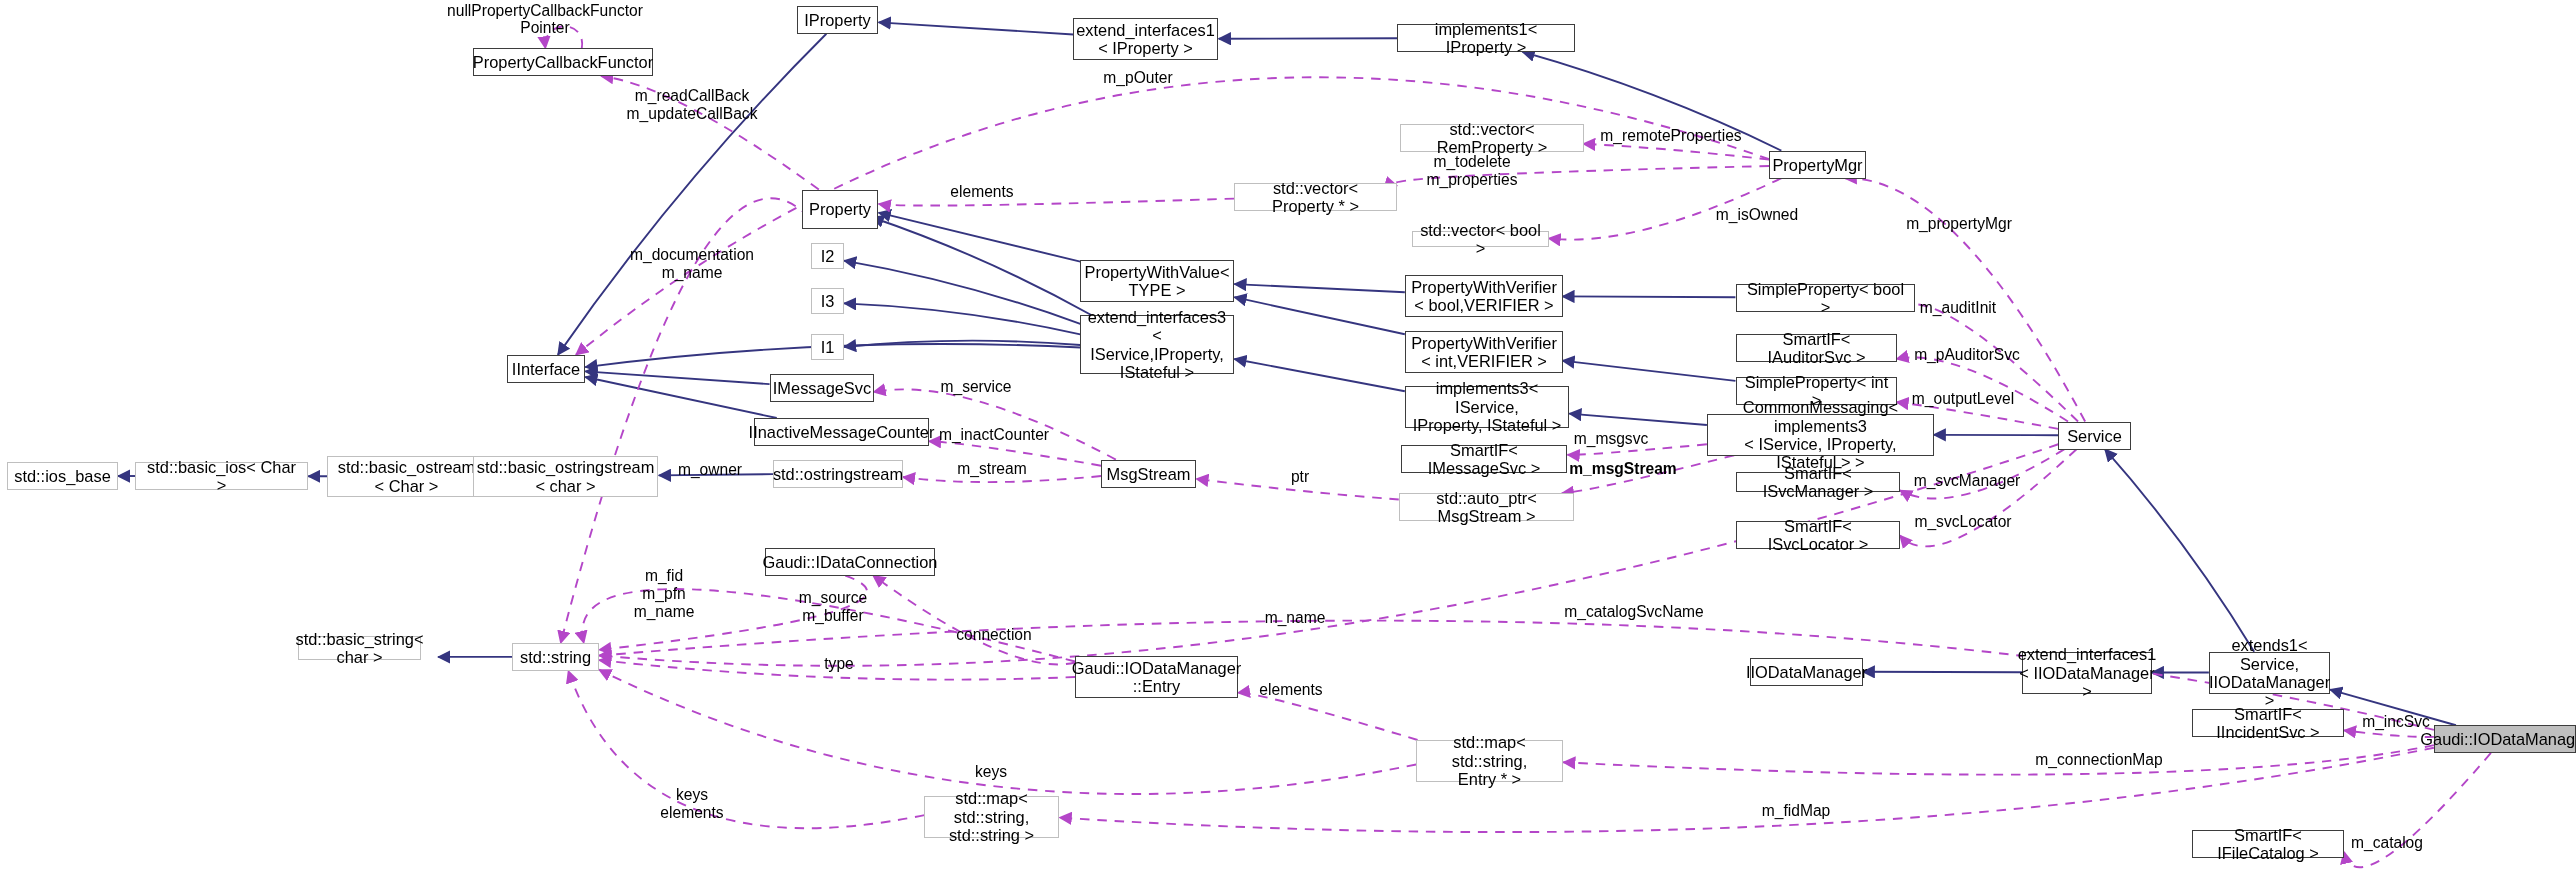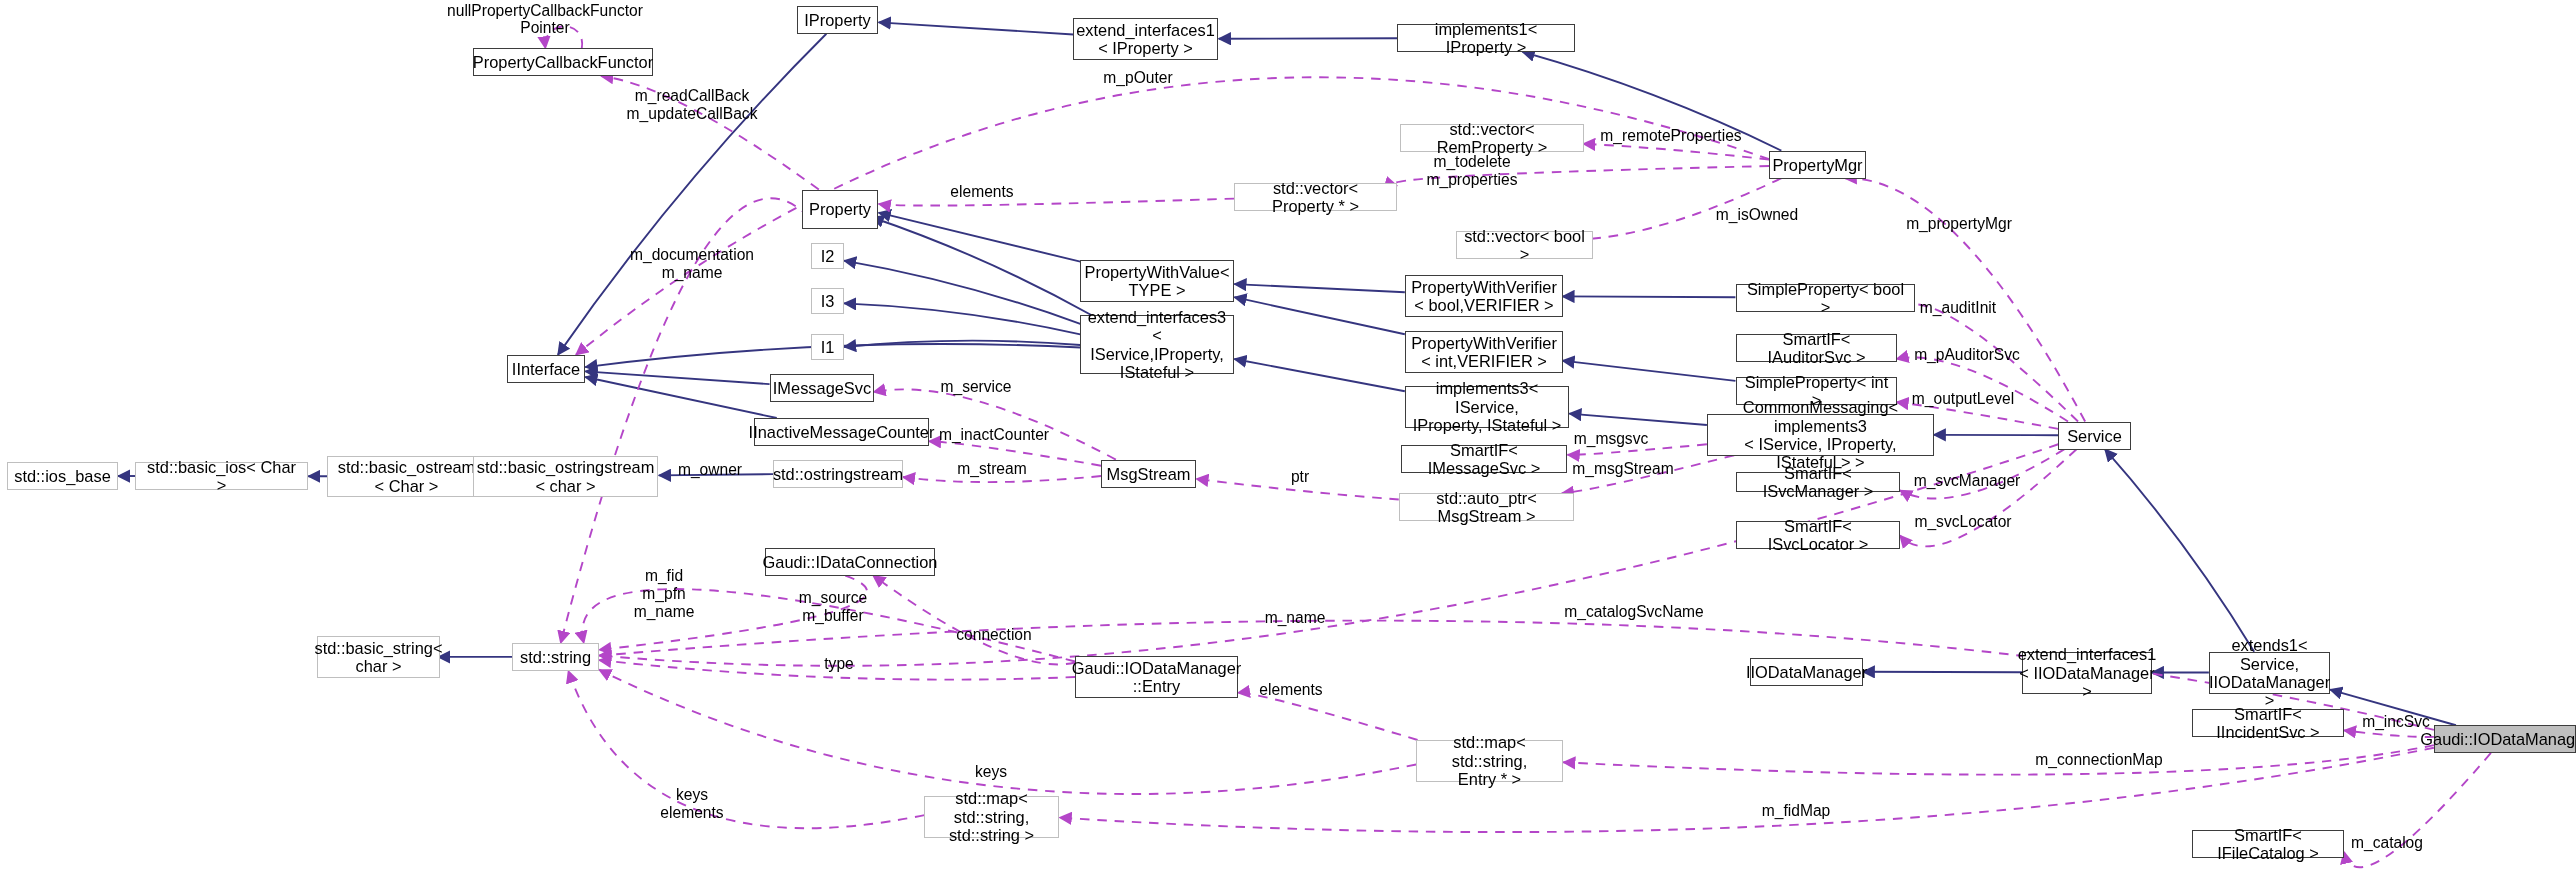--- a/index.html
+++ b/index.html
@@ -140,38 +140,38 @@
         <path d="M 2877.8814814814814 870 Q 2723.0592592592593 1051.036231884058 2708 983.927536231884" fill="none" stroke="#b446c8" stroke-width="2.2" stroke-dasharray="11,9" marker-end="url(#arrow-usage)"></path>
       </g>
   </svg>
   <div id="node-layer">
       <div class="node faint" style="left: 7px; top: 462px; width: 111px; height: 28px;"><span>std::ios_base</span></div>
       <div class="node faint" style="left: 135px; top: 462px; width: 173px; height: 28px;"><span>std::basic_ios&lt; Char &gt;</span></div>
       <div class="node faint" style="left: 327px; top: 456px; width: 159px; height: 41px;"><span>std::basic_ostream
 &lt; Char &gt;</span></div>
       <div class="node faint" style="left: 473px; top: 456px; width: 185px; height: 41px;"><span>std::basic_ostringstream
 &lt; char &gt;</span></div>
-      <div class="node faint" style="left: 317px; top: 636px; width: 123px; height: 42px;"><span>std::basic_string&lt;
+      <div class="node faint" style="left: 298px; top: 636px; width: 123px; height: 24px;"><span>std::basic_string&lt;
 char &gt;</span></div>
       <div class="node faint" style="left: 512px; top: 643px; width: 87px; height: 28px;"><span>std::string</span></div>
       <div class="node faint" style="left: 773px; top: 460px; width: 130px; height: 28px;"><span>std::ostringstream</span></div>
       <div class="node solid" style="left: 507px; top: 355px; width: 78px; height: 28px;"><span>IInterface</span></div>
       <div class="node solid" style="left: 770px; top: 374px; width: 104px; height: 28px;"><span>IMessageSvc</span></div>
       <div class="node solid" style="left: 754px; top: 418px; width: 175px; height: 28px;"><span>IInactiveMessageCounter</span></div>
       <div class="node solid" style="left: 1101px; top: 460px; width: 95px; height: 28px;"><span>MsgStream</span></div>
       <div class="node solid" style="left: 797px; top: 6px; width: 81px; height: 28px;"><span>IProperty</span></div>
       <div class="node solid" style="left: 1073px; top: 18px; width: 145px; height: 42px;"><span>extend_interfaces1
 &lt; IProperty &gt;</span></div>
       <div class="node solid" style="left: 1397px; top: 24px; width: 178px; height: 28px;"><span>implements1&lt; IProperty &gt;</span></div>
       <div class="node solid" style="left: 473px; top: 48px; width: 180px; height: 28px;"><span>PropertyCallbackFunctor</span></div>
       <div class="node solid" style="left: 802px; top: 190px; width: 76px; height: 39px;"><span>Property</span></div>
       <div class="node faint" style="left: 1234px; top: 183px; width: 163px; height: 28px;"><span>std::vector&lt; Property * &gt;</span></div>
       <div class="node faint" style="left: 1400px; top: 124px; width: 184px; height: 28px;"><span>std::vector&lt; RemProperty &gt;</span></div>
       <div class="node solid" style="left: 1769px; top: 151px; width: 97px; height: 28px;"><span>PropertyMgr</span></div>
-      <div class="node faint" style="left: 1456px; top: 231px; width: 137px; height: 28px;"><span>std::vector&lt; bool &gt;</span></div>
+      <div class="node faint" style="left: 1412px; top: 231px; width: 137px; height: 16px;"><span>std::vector&lt; bool &gt;</span></div>
       <div class="node faint" style="left: 811px; top: 243px; width: 33px; height: 26px;"><span>I2</span></div>
       <div class="node faint" style="left: 811px; top: 288px; width: 33px; height: 26px;"><span>I3</span></div>
       <div class="node faint" style="left: 811px; top: 334px; width: 33px; height: 26px;"><span>I1</span></div>
       <div class="node solid" style="left: 1080px; top: 260px; width: 154px; height: 42px;"><span>PropertyWithValue&lt;
 TYPE &gt;</span></div>
       <div class="node solid" style="left: 1080px; top: 315px; width: 154px; height: 59px;"><span>extend_interfaces3
 &lt; IService,IProperty,
 IStateful &gt;</span></div>
       <div class="node solid" style="left: 1405px; top: 275px; width: 158px; height: 42px;"><span>PropertyWithVerifier
 &lt; bool,VERIFIER &gt;</span></div>
@@ -219,21 +219,21 @@
       <div class="elabel" style="left: 1959px; top: 215px;">m_propertyMgr</div>
       <div class="elabel" style="left: 692px; top: 246px;">m_documentation
 m_name</div>
       <div class="elabel" style="left: 1958px; top: 299px;">m_auditInit</div>
       <div class="elabel" style="left: 1967px; top: 346px;">m_pAuditorSvc</div>
       <div class="elabel" style="left: 1963px; top: 390px;">m_outputLevel</div>
       <div class="elabel" style="left: 976px; top: 378px;">m_service</div>
       <div class="elabel" style="left: 994px; top: 426px;">m_inactCounter</div>
       <div class="elabel" style="left: 1611px; top: 430px;">m_msgsvc</div>
       <div class="elabel" style="left: 1967px; top: 472px;">m_svcManager</div>
-      <div class="elabel" style="left: 1623px; top: 460px;">m_msgStream</div>
+      <div class="elabel" style="left: 1623px; top: 460px; font-weight: bold;">m_msgStream</div>
       <div class="elabel" style="left: 992px; top: 460px;">m_stream</div>
       <div class="elabel" style="left: 1300px; top: 468px;">ptr</div>
       <div class="elabel" style="left: 1963px; top: 513px;">m_svcLocator</div>
       <div class="elabel" style="left: 710px; top: 461px;">m_owner</div>
       <div class="elabel" style="left: 664px; top: 567px;">m_fid
 m_pfn
 m_name</div>
       <div class="elabel" style="left: 833px; top: 589px;">m_source
 m_buffer</div>
       <div class="elabel" style="left: 994px; top: 626px;">connection</div>

